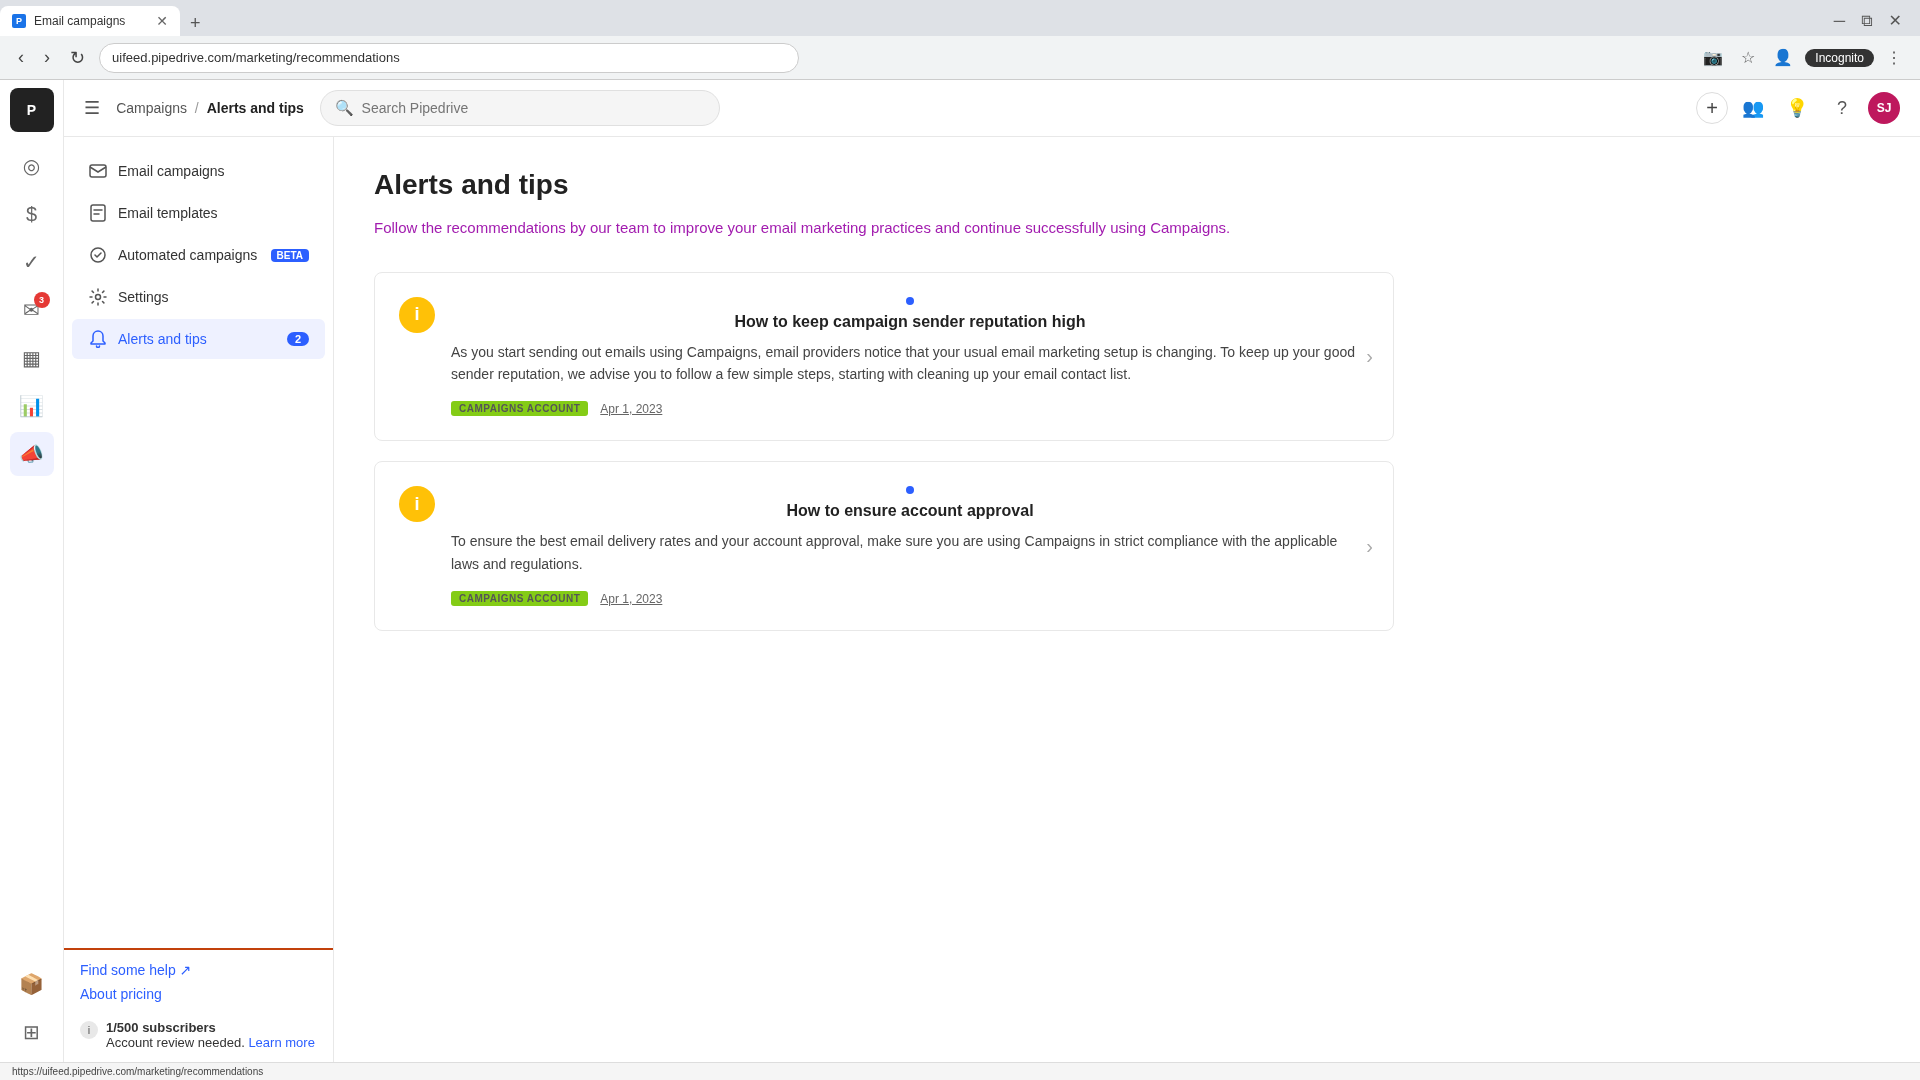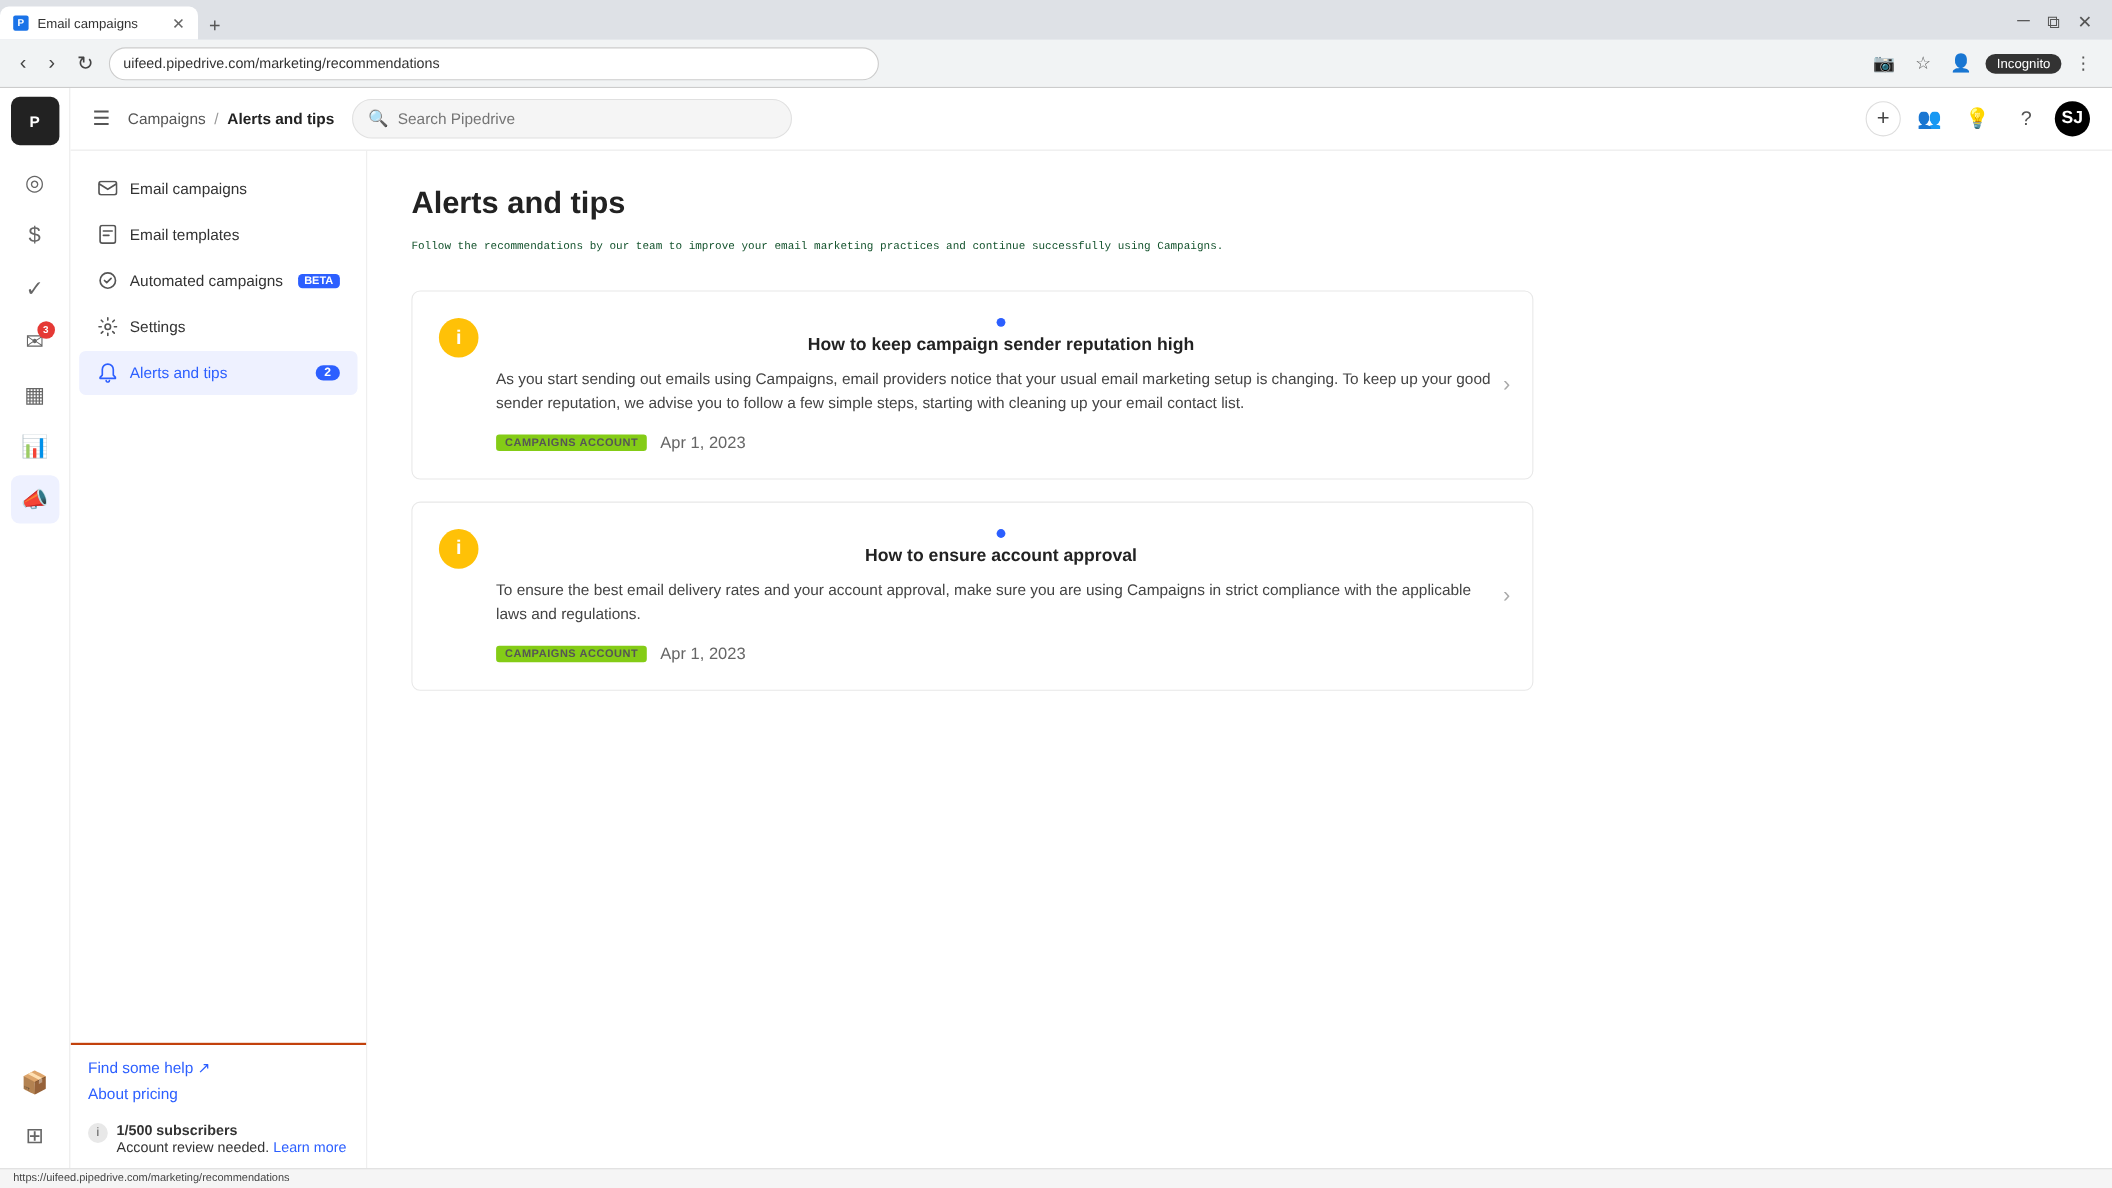--- a/index.html
+++ b/index.html
@@ -58,44 +58,44 @@
     .subscriber-info { display: flex; align-items: flex-start; gap: 8px; padding: 10px 0 0 0; }
     .info-icon { width: 18px; height: 18px; background: #e8e8e8; border-radius: 50%; display: flex; align-items: center; justify-content: center; font-size: 11px; color: #555; flex-shrink: 0; margin-top: 1px; }
     .subscriber-text { font-size: 13px; color: #333; }
     .subscriber-count { font-weight: 600; font-size: 13px; }
     .learn-more { color: #2c5fff; text-decoration: none; cursor: pointer; }
 
     
     .main-content { flex: 1; overflow-y: auto; background: #fff; }
     .content-area { padding: 32px 40px; max-width: 1100px; }
     .page-title { font-size: 28px; font-weight: 700; color: #222; margin-bottom: 16px; }
-    .page-desc { font-size: 10px; color: #14532d; margin-bottom: 32px; line-height: 1.5; font-family: Liberation Mono, monospace; }
+    .page-desc { font-size: 15px; color: #a21caf; margin-bottom: 32px; line-height: 1.5; }
 
     
     .alert-card { border: 1px solid #e8e8e8; border-radius: 8px; padding: 24px; margin-bottom: 20px; display: flex; align-items: flex-start; gap: 16px; position: relative; cursor: pointer; }
     .alert-icon-circle { width: 36px; height: 36px; background: #ffc107; border-radius: 50%; display: flex; align-items: center; justify-content: center; color: #fff; font-size: 18px; font-weight: bold; flex-shrink: 0; }
     .alert-body { flex: 1; }
     .alert-title-row { display: flex; align-items: center; gap: 8px; margin-bottom: 10px; flex-direction: column; }
     .alert-dot { width: 8px; height: 8px; background: #2c5fff; border-radius: 50%; flex-shrink: 0; }
     .alert-title { font-size: 16px; font-weight: 600; color: #222; }
     .alert-desc { font-size: 14px; color: #444; line-height: 1.6; margin-bottom: 16px; }
     .alert-meta { display: flex; align-items: center; gap: 12px; }
     .campaigns-badge { background: #84cc16; color: #555; font-size: 10px; font-weight: 700; padding: 2px 8px; border-radius: 3px; letter-spacing: 0.5px; }
-    .alert-date { font-size: 15px; color: #666; }
+    .alert-date { font-size: 12px; color: #666; text-decoration: underline; }
     .alert-chevron { position: absolute; right: 20px; top: 50%; transform: translateY(-50%); color: #aaa; font-size: 20px; }
 
     
     .app-header { display: flex; align-items: center; padding: 10px 20px; background: #fff; border-bottom: 1px solid #e8e8e8; gap: 16px; }
     .search-bar { flex: 1; max-width: 400px; background: #f5f5f5; border: 1px solid #e0e0e0; border-radius: 20px; height: 36px; display: flex; align-items: center; padding: 0 14px; gap: 8px; }
     .search-icon { color: #888; font-size: 15px; }
     .search-input { background: transparent; border: none; outline: none; font-size: 14px; color: #333; flex: 1; }
     .header-actions { display: flex; align-items: center; gap: 8px; margin-left: auto; }
     .header-btn { background: transparent; border: none; color: #555; font-size: 18px; cursor: pointer; width: 36px; height: 36px; border-radius: 50%; display: flex; align-items: center; justify-content: center; }
     .add-btn { background: transparent; border: 1px solid #ddd; border-radius: 50%; width: 32px; height: 32px; display: flex; align-items: center; justify-content: center; cursor: pointer; color: #444; font-size: 20px; }
-    .avatar { width: 32px; height: 32px; background: #000000; border-radius: 50%; display: flex; align-items: center; justify-content: center; color: #fff; font-size: 16px; font-weight: 700; cursor: pointer; }
+    .avatar { width: 32px; height: 32px; background: #be185d; border-radius: 50%; display: flex; align-items: center; justify-content: center; color: #fff; font-size: 12px; font-weight: 700; cursor: pointer; }
 
     
     .status-bar { background: #f5f5f5; padding: 3px 12px; font-size: 10px; color: #444; border-top: 1px solid #ddd; flex-shrink: 0; }
 
     
     .page-wrapper { display: flex; flex-direction: column; flex: 1; overflow: hidden; }
   </style>
 </head>
 <body>
 

